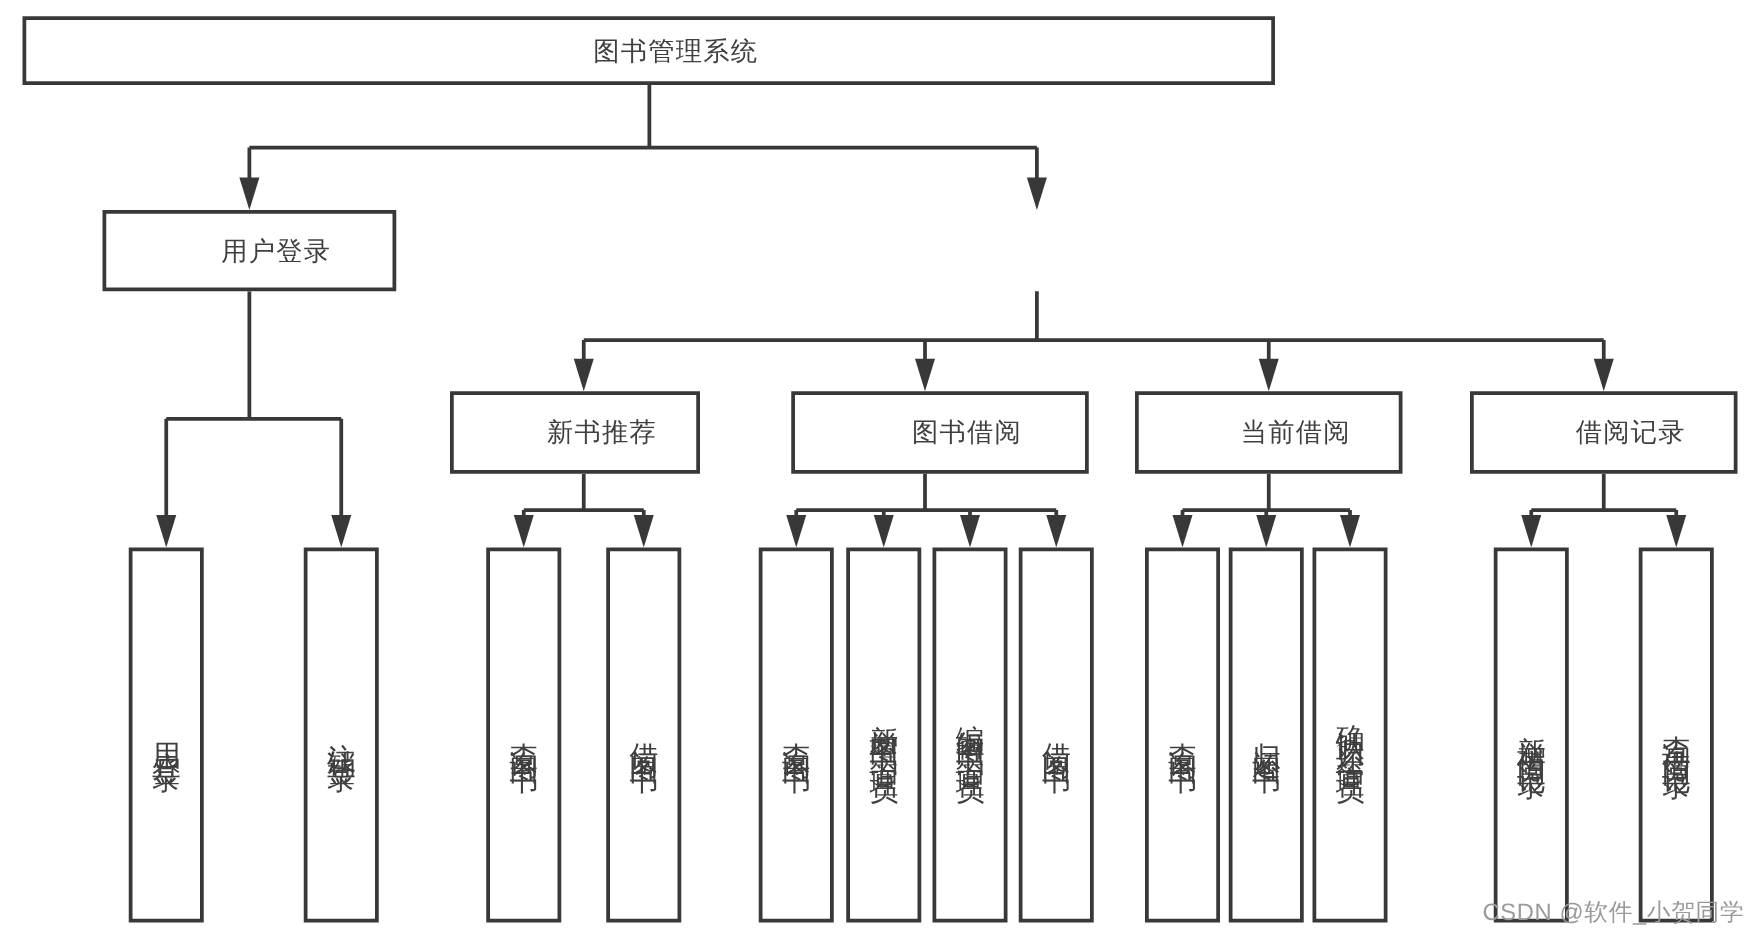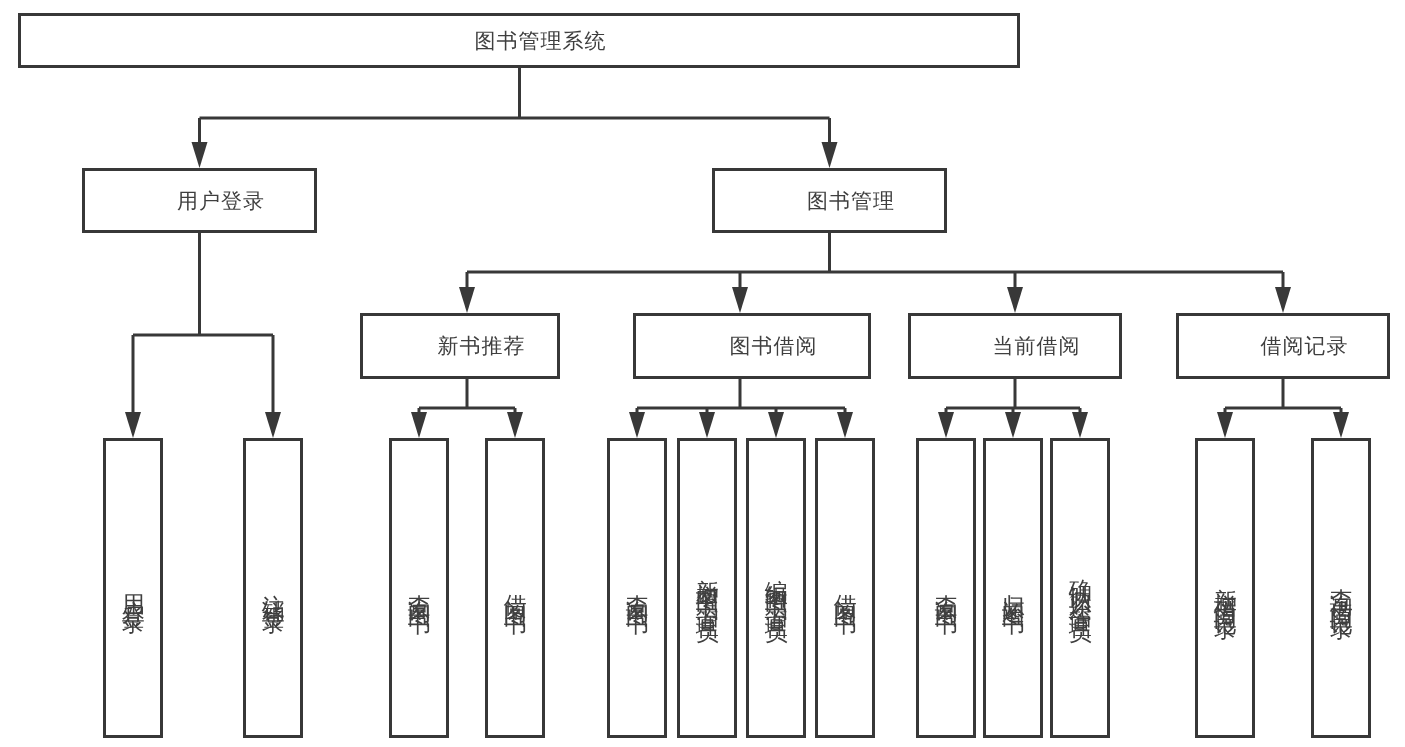--- a/index.html
+++ b/index.html
@@ -113,23 +113,20 @@
     <polygon points="1341,438 1333,412 1349,412"></polygon>
   </svg>
 
   <div class="node h" style="left:18px;top:13px;width:1002px;height:55px;">
     <span>图书管理系统</span>
   </div>
 
   <div class="node h" style="left:82px;top:168px;width:235px;height:65px;">
     <span>用户登录</span>
   </div>
-  <div class="node h" style="left:712px;top:168px;width:235px;height:65px;">
-    <span>图书管理</span>
-  </div>
 
   <div class="node h" style="left:360px;top:313px;width:200px;height:66px;">
     <span>新书推荐</span>
   </div>
   <div class="node h" style="left:633px;top:313px;width:238px;height:66px;">
     <span>图书借阅</span>
   </div>
   <div class="node h" style="left:1176px;top:313px;width:214px;height:66px;">
     <span>借阅记录</span>
   </div>
@@ -174,14 +171,15 @@
     <span>确认归还（管理员）</span>
   </div>
 
   <div class="node v" style="left:1195px;top:438px;width:60px;height:300px;">
     <span>新增借阅记录</span>
   </div>
   <div class="node v" style="left:1311px;top:438px;width:60px;height:300px;">
     <span>查询借阅记录</span>
   </div>
 
+  <div class="watermark">CSDN @软件_小贺同学</div>
 
 </div>
 
 </body></html>

